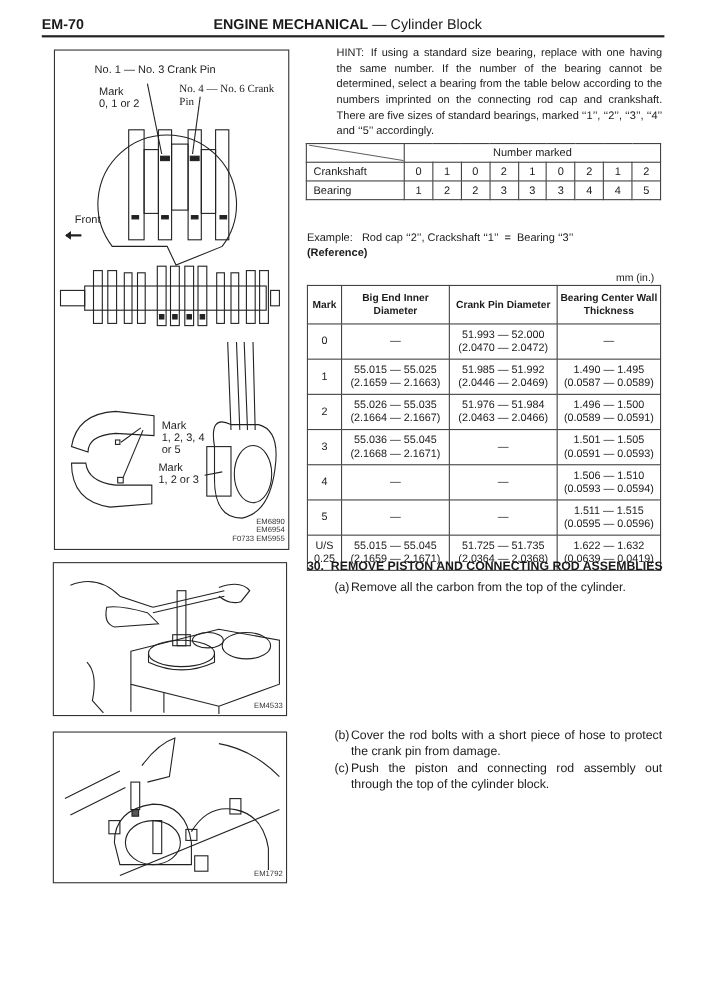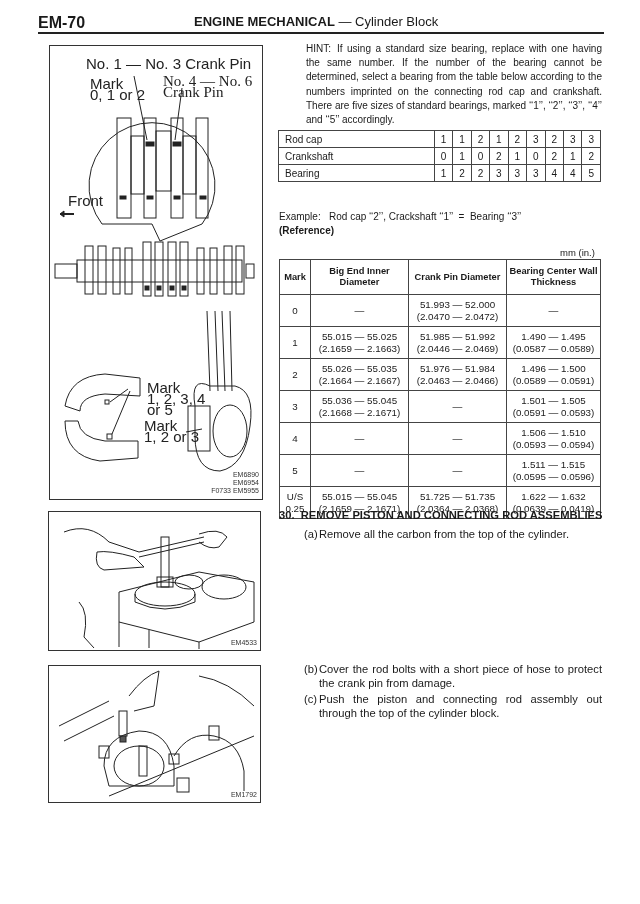--- a/index.html
+++ b/index.html
@@ -1,27 +1,27 @@
 <!DOCTYPE html>
 <html><head>
 <meta charset="utf-8">
 <style>
   html, body { margin:0; padding:0; background:#ffffff; }
   body { width:640px; height:904px; position:relative; overflow:hidden;
          font-family:"Liberation Sans", sans-serif; color:#1a1a1a; }
   .abs { position:absolute; }
   
-  .hdr-page { left:38px; top:14px; font-size:16px; font-weight:bold;text-align:right; }
+  .hdr-page { left:38px; top:14px; font-size:13px; font-weight:bold;text-align:right; }
   .hdr-title { left:178px; top:14px; font-size:13px;padding-left:16px; }
   .hdr-title b { font-weight:bold; }
   .hdr-rule { left:38px; top:32px; width:566px; height:2px; background:#222; }
   
   .fig { border:1px solid #333; background:#fff; }
   .fig svg { position:absolute; left:0; top:0; }
-  .fig-label { font-size:15px; color:#222; line-height:11px;padding-left:16px; }
+  .fig-label { font-size:10px; color:#222; line-height:11px;padding-left:16px; }
   .fig-code { font-size:7px; color:#333; text-align:right; line-height:8px; }
   
   .para { font-size:10px; line-height:14.2px; text-align:justify; }
   .para .lead { margin-right:6px; }
   table { border-collapse:collapse; font-size:10px; }
   td, th { border:1px solid #444; padding:0; }
   .t1 td { height:16px; text-align:center; }
   .t1 td.rl { text-align:left; padding-left:6px; }
   .t2 th { font-size:9.3px; font-weight:bold; text-align:center; line-height:11px; height:34px; }
   .t2 td { text-align:center; font-size:9.8px; line-height:12px; height:31px; }
@@ -163,31 +163,27 @@
   </svg>
   <div class="abs fig-code" style="right:3px;bottom:3px;">EM1792</div>
 </div>
 
 <div class="abs para" style="left:306px;top:42px;width:296px;">
   <span class="lead">HINT:</span><span>If using a standard size bearing, replace with one having the same number. If the number of the bearing cannot be determined, select a bearing from the table below according to the numbers imprinted on the connecting rod cap and crankshaft. There are five sizes of standard bearings, marked ‘‘1’’, ‘‘2’’, ‘‘3’’, ‘‘4’’ and ‘‘5’’ accordingly.</span>
 </div>
 
 <table class="abs t1" style="left:278px;top:130px;width:323px;">
   <tbody>
-  <tr>
-    <td class="rl">Rod cap</td>
-    <td>1</td>
-    <td>1</td>
-    <td>2</td>
-    <td>1</td>
-    <td>2</td>
-    <td>3</td>
-    <td>2</td>
-    <td>3</td>
-    <td>3</td>
+      <tr>
+    <td style="width:88px;height:16px;position:relative;">
+      <svg width="88" height="16" style="position:absolute;left:0;top:0;">
+            <line x1="2" y1="1" x2="88" y2="15" stroke="#444" stroke-width="0.8"></line>
+          </svg>
+    </td>
+    <td colspan="9">Number marked</td>
   </tr>
   <tr>
     <td class="rl">Crankshaft</td>
     <td>0</td>
     <td>1</td>
     <td>0</td>
     <td>2</td>
     <td>1</td>
     <td>0</td>
     <td>2</td>

